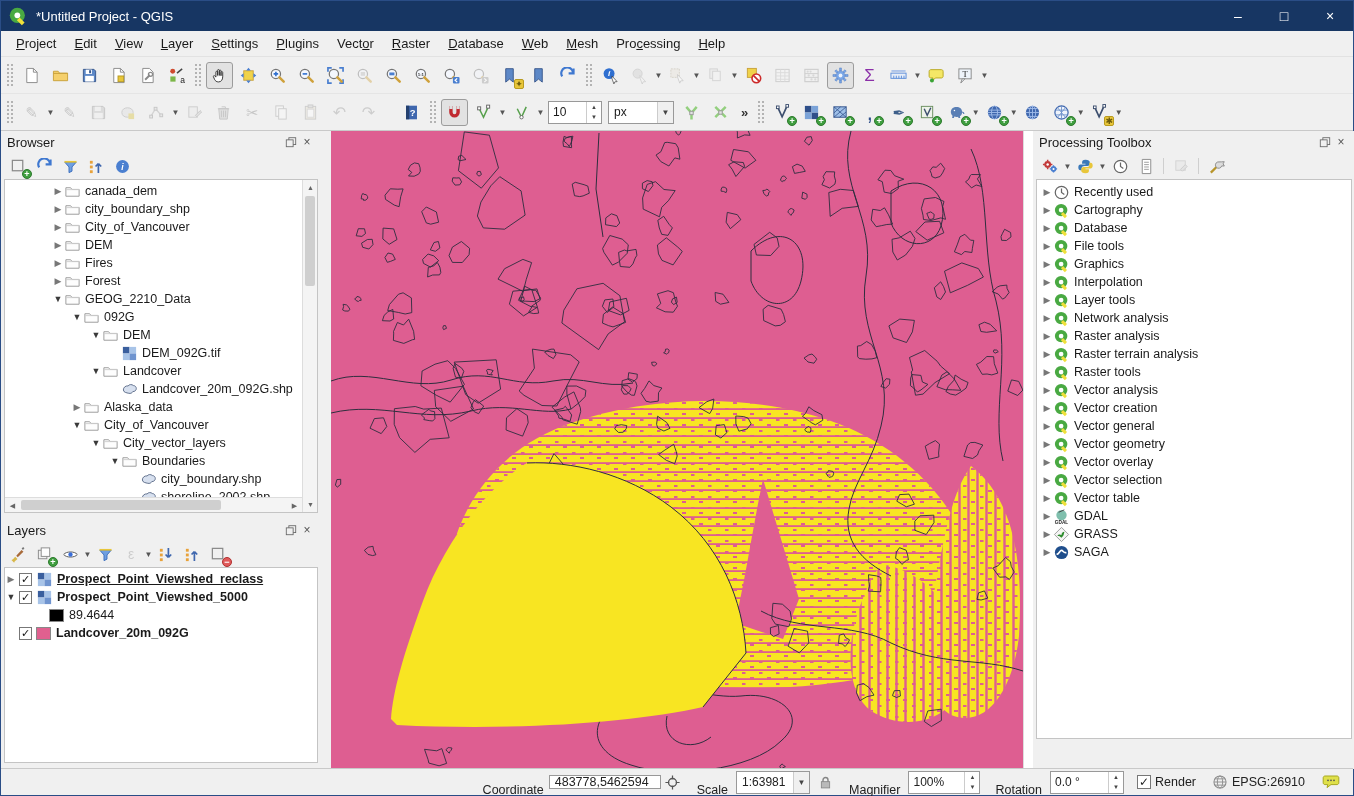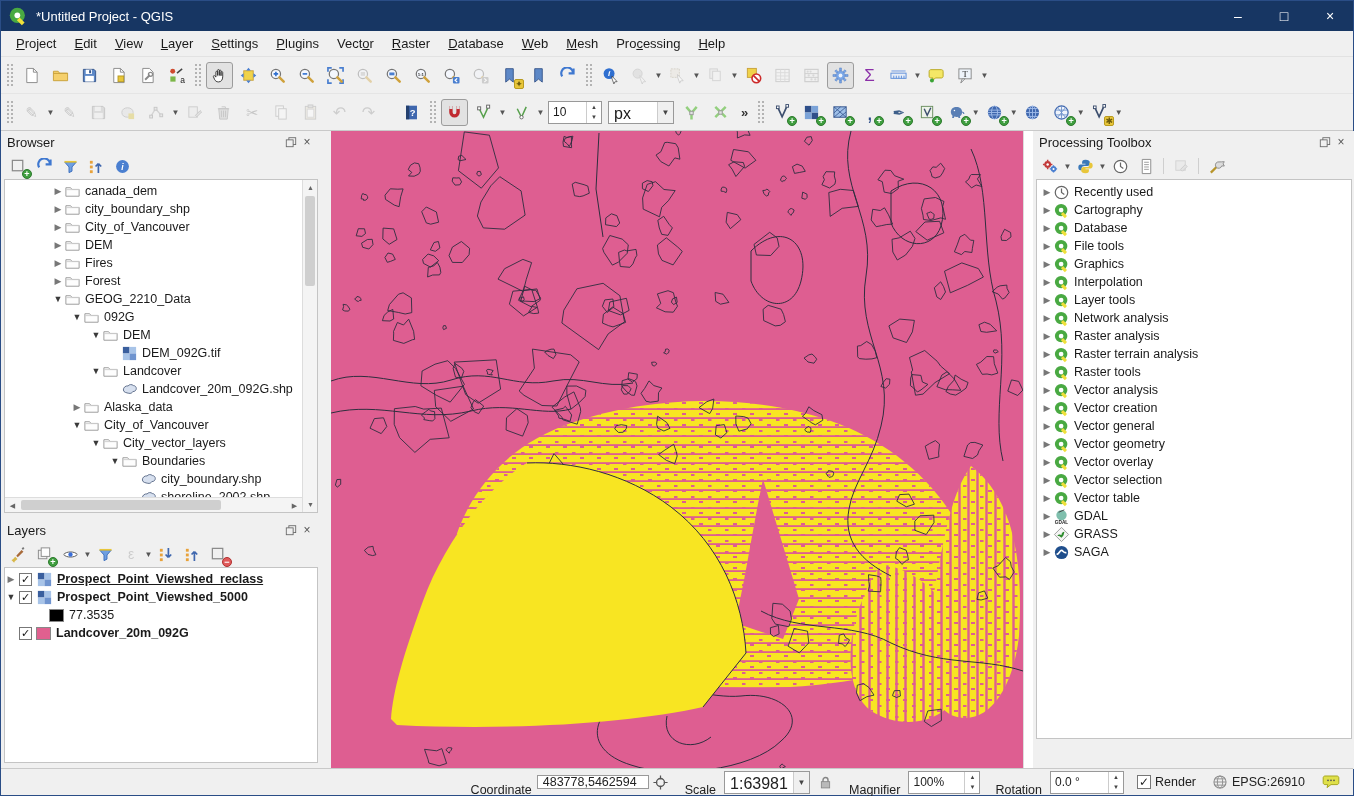--- a/index.html
+++ b/index.html
@@ -37,21 +37,21 @@
     font-size:8px; color:#555; flex:none; }
   .badge { position:absolute; right:-2px; bottom:-1px; width:10px; height:10px; border-radius:50%;
     background:#3f9e3f; border:1px solid #2d7a2d; color:#fff; font-size:9px; line-height:8px; text-align:center; font-weight:bold; }
   .badge.star { background:#e8c63a; border-color:#b89a20; color:#6d5c0c; border-radius:2px; }
   .badge.red { background:#e05a5a; border-color:#b03030; }
   .spin { width:54px; height:23px; border:1px solid #999; background:#fff; display:flex; margin:0 3px; }
   .spin .val { flex:1; padding:3px 4px; font-size:12px; }
   .spin .arrs { width:15px; border-left:1px solid #ccc; display:flex; flex-direction:column; }
   .spin .arrs span { flex:1; font-size:6px; color:#444; text-align:center; line-height:10px; }
   .combo { width:66px; height:23px; border:1px solid #999; background:#fff; display:flex; margin:0 3px; }
-  .combo .val { flex:1; padding:3px 5px; font-size:16px; }
+  .combo .val { flex:1; padding:3px 5px; font-size:12px; }
   .combo .cdd { width:16px; background:#f0f0f0; border-left:1px solid #ccc; font-size:8px; color:#444;
     display:flex; align-items:center; justify-content:center; }
   .chev { font-size:13px; color:#333; padding:0 6px; font-weight:bold; }
 
   
   .panel { position:absolute; background:#f0f0f0; }
   .panel-title { height:22px; display:flex; align-items:center; padding:0 6px; font-size:13px; }
   .panel-title .t { flex:1; }
   .pbtn { width:16px; height:16px; display:flex; align-items:center; justify-content:center; color:#555; font-size:12px; }
   .panel-tools { height:26px; display:flex; align-items:center; padding:0 4px; }
@@ -893,21 +893,21 @@
               <rect x="9" y="2" width="7" height="7" fill="#a8c4e8"></rect>
               <rect x="2" y="9" width="7" height="7" fill="#a8c4e8"></rect>
               <rect x="9" y="9" width="7" height="7" fill="#6f94cf"></rect>
             </svg>
           </span>
           <span class="tlabel bold">Prospect_Point_Viewshed_5000</span>
         </div>
         <div class="layer-row">
           <span style="width:44px;flex:none;"></span>
           <span class="swatch" style="background:#000000"></span>
-          <span class="tlabel">77.3535</span>
+          <span class="tlabel">89.4644</span>
         </div>
         <div class="layer-row">
           <span class="exp"></span>
           <span class="cb">✓</span>
           <span class="swatch" style="background:#e0608f"></span>
           <span class="tlabel bold">Landcover_20m_092G</span>
         </div>
       </div>
   </div>
 
@@ -1246,21 +1246,21 @@
     <div style="flex:1;"></div>
     <span class="sb-lab">Coordinate</span>
     <span class="sb-input" style="width:112px;">483778,5462594</span>
     <span class="sb-ico">
         <svg width="17" height="17" viewBox="0 0 18 18">
           <circle cx="9" cy="9" r="4.2" fill="none" stroke="#555" stroke-width="1.4"></circle>
           <path d="M9 1.5v4M9 12.5v4M1.5 9h4M12.5 9h4" stroke="#555" stroke-width="1.3"></path>
         </svg>
       </span>
     <span class="sb-lab">Scale</span>
-    <span class="combo" style="width:86px;">
+    <span class="combo" style="width:74px;">
       <span class="val">1:63981</span>
         <span class="cdd">▼</span>
     </span>
     <span class="sb-ico">
         <svg width="15" height="15" viewBox="0 0 18 18">
           <rect x="4" y="8" width="10" height="7.5" fill="#b9b9b9" stroke="#858585"></rect>
           <path d="M6 8V6a3 3 0 016 0v2" fill="none" stroke="#858585" stroke-width="1.7"></path>
         </svg>
       </span>
     <span class="sb-lab">Magnifier</span>

